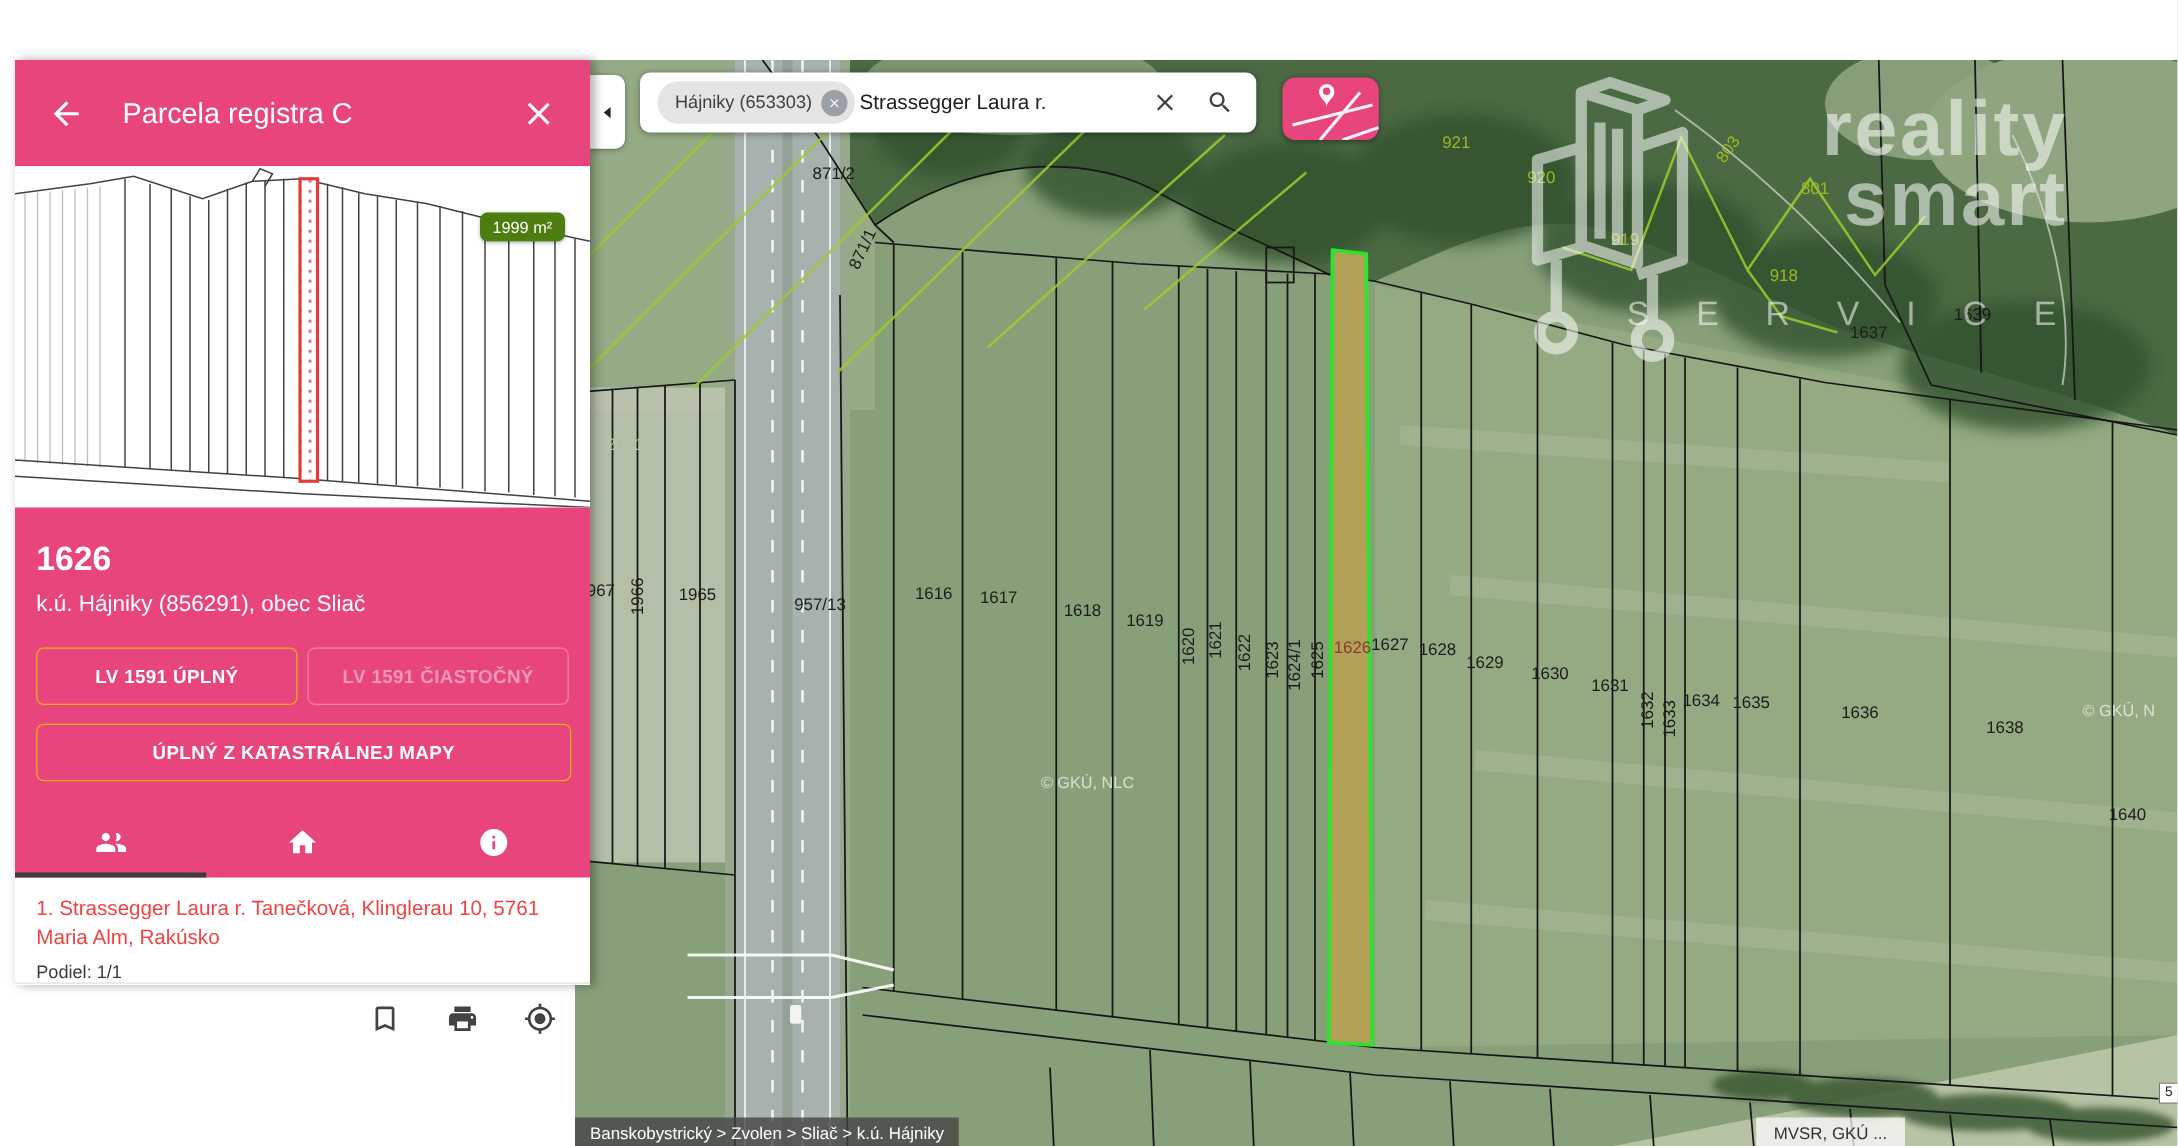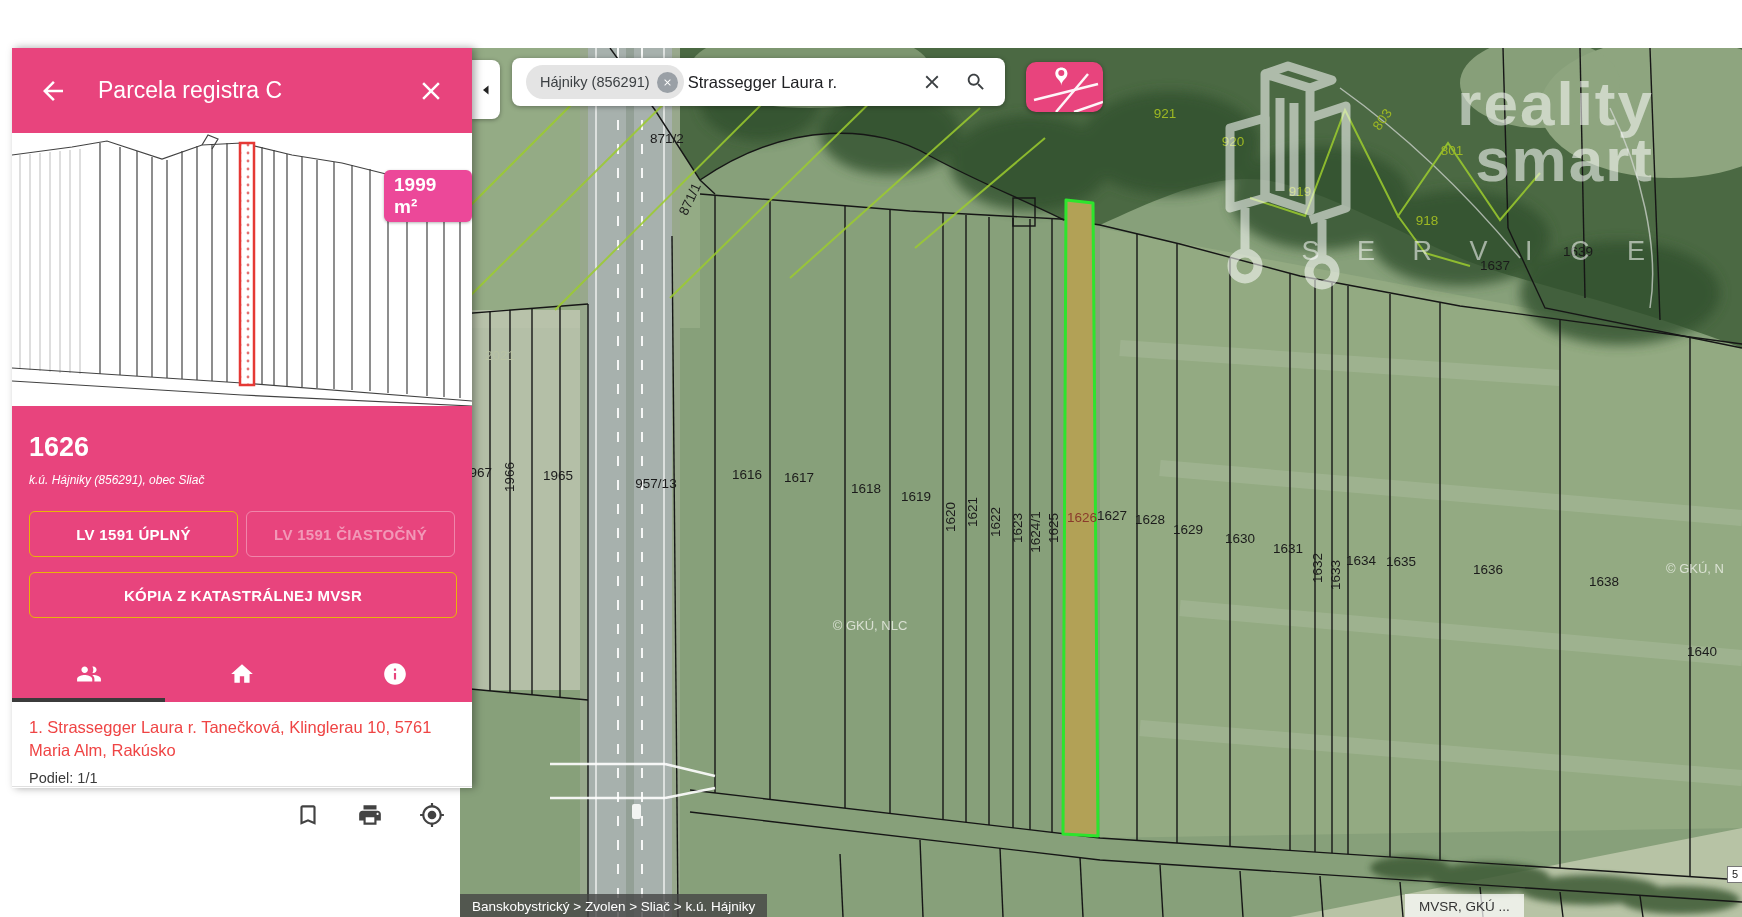--- a/index.html
+++ b/index.html
@@ -37,25 +37,25 @@
   .scale-box{position:absolute;left:1267px;top:818px;width:22px;height:15px;background:#fff;border:1px solid #777;
     font-size:11px;color:#222;padding-left:4px;line-height:15px;}
   
   .sidebar{position:absolute;left:12px;top:48px;width:460px;height:740px;background:#fff;
     box-shadow:3px 0 8px rgba(0,0,0,.35);display:flex;flex-direction:column;}
   .sb-header{height:85px;background:#e8447d;display:flex;align-items:center;padding:0 26px;box-sizing:border-box;flex:0 0 auto;}
   .sb-header .hicon{width:30px;height:30px;}
   .sb-header .hicon svg{width:30px;height:30px;fill:#fff;}
   .sb-title{color:#fff;font-size:23px;margin-left:30px;flex:1;}
   .sb-preview{height:273px;position:relative;background:#fff;flex:0 0 auto;}
-  .area-badge{position:absolute;left:372px;top:37px;background:#ec4899;color:#fff;font-size:19px;font-weight:bold;
+  .area-badge{position:absolute;left:372px;top:37px;background:#4d7c0f;color:#fff;font-size:13px;font-weight:normal;
     padding:4px 10px;border-radius:6px;box-shadow:0 1px 3px rgba(0,0,0,.3);}
   .sb-info{height:296px;background:#e8447d;color:#fff;padding:26px 17px 0 17px;box-sizing:border-box;position:relative;flex:0 0 auto;}
   .parcel-number{font-size:27px;font-weight:bold;margin:0 0 10px 0;}
-  .parcel-subtitle{font-size:12px;margin:0 0 24px 0;font-style:italic;}
+  .parcel-subtitle{font-size:18px;margin:0 0 24px 0;}
   .btn-row{display:flex;gap:8px;margin-bottom:15px;}
   .pink-btn{border:1px solid #eab308;border-radius:6px;background:transparent;color:#fff;
     font-size:15px;font-weight:bold;font-family:"Liberation Sans",sans-serif;
     height:44px;display:flex;align-items:center;justify-content:center;letter-spacing:.3px;}
   .pink-btn.half{flex:1;}
   .pink-btn.disabled{border-color:rgba(255,255,255,.35);color:rgba(255,255,255,.45);}
   .pink-btn.full{width:100%;margin-bottom:10px;}
   .tab-row{position:absolute;left:0;bottom:0;width:100%;height:56px;display:flex;}
   .tab{flex:1;display:flex;align-items:center;justify-content:center;}
   .tab svg{width:26px;height:26px;fill:#fff;}
@@ -269,21 +269,21 @@
     </svg>
 
     <div class="collapse-tab">
       <svg viewBox="0 0 24 24">
           <path d="M17 3 6 12l11 9z"></path>
         </svg>
     </div>
 
     <div class="searchbar">
       <div class="chip">
-        <span class="chip-label">Hájniky (856291)</span>
+        <span class="chip-label">Hájniky (653303)</span>
         <span class="chip-x">
           <svg viewBox="0 0 24 24">
               <path d="M19 6.41 17.59 5 12 10.59 6.41 5 5 6.41 10.59 12 5 17.59 6.41 19 12 13.41 17.59 19 19 17.59 13.41 12z"></path>
             </svg>
         </span>
       </div>
       <span class="search-query">Strassegger Laura r.</span>
       <span class="sb-spacer"></span>
       <span class="icon-btn24">
         <svg viewBox="0 0 24 24">
@@ -399,21 +399,21 @@
       <div class="area-badge">1999 m²</div>
     </div>
 
     <div class="sb-info">
       <div class="parcel-number">1626</div>
       <div class="parcel-subtitle">k.ú. Hájniky (856291), obec Sliač</div>
       <div class="btn-row">
         <div class="pink-btn half">LV 1591 ÚPLNÝ</div>
         <div class="pink-btn half disabled">LV 1591 ČIASTOČNÝ</div>
       </div>
-      <div class="pink-btn full">KÓPIA Z KATASTRÁLNEJ MVSR</div>
+      <div class="pink-btn full">ÚPLNÝ Z KATASTRÁLNEJ MAPY</div>
       <div class="tab-row">
         <div class="tab">
           <svg viewBox="0 0 24 24">
               <path d="M16 11c1.66 0 2.99-1.34 2.99-3S17.66 5 16 5c-.32 0-.63.05-.91.14.57.81.91 1.79.91 2.86s-.34 2.04-.91 2.86c.28.09.59.14.91.14zm-8 0c1.66 0 2.99-1.34 2.99-3S9.66 5 8 5 5 6.34 5 8s1.34 3 3 3zm0 2c-2.33 0-7 1.17-7 3.5V19h14v-2.5c0-2.33-4.67-3.5-7-3.5zm8 0c-.29 0-.62.02-.97.05 1.16.84 1.97 1.97 1.97 3.45V19h6v-2.5c0-2.33-4.67-3.5-7-3.5z"></path>
             </svg>
         </div>
         <div class="tab">
           <svg viewBox="0 0 24 24">
               <path d="M10 20v-6h4v6h5v-8h3L12 3 2 12h3v8z"></path>
             </svg>

